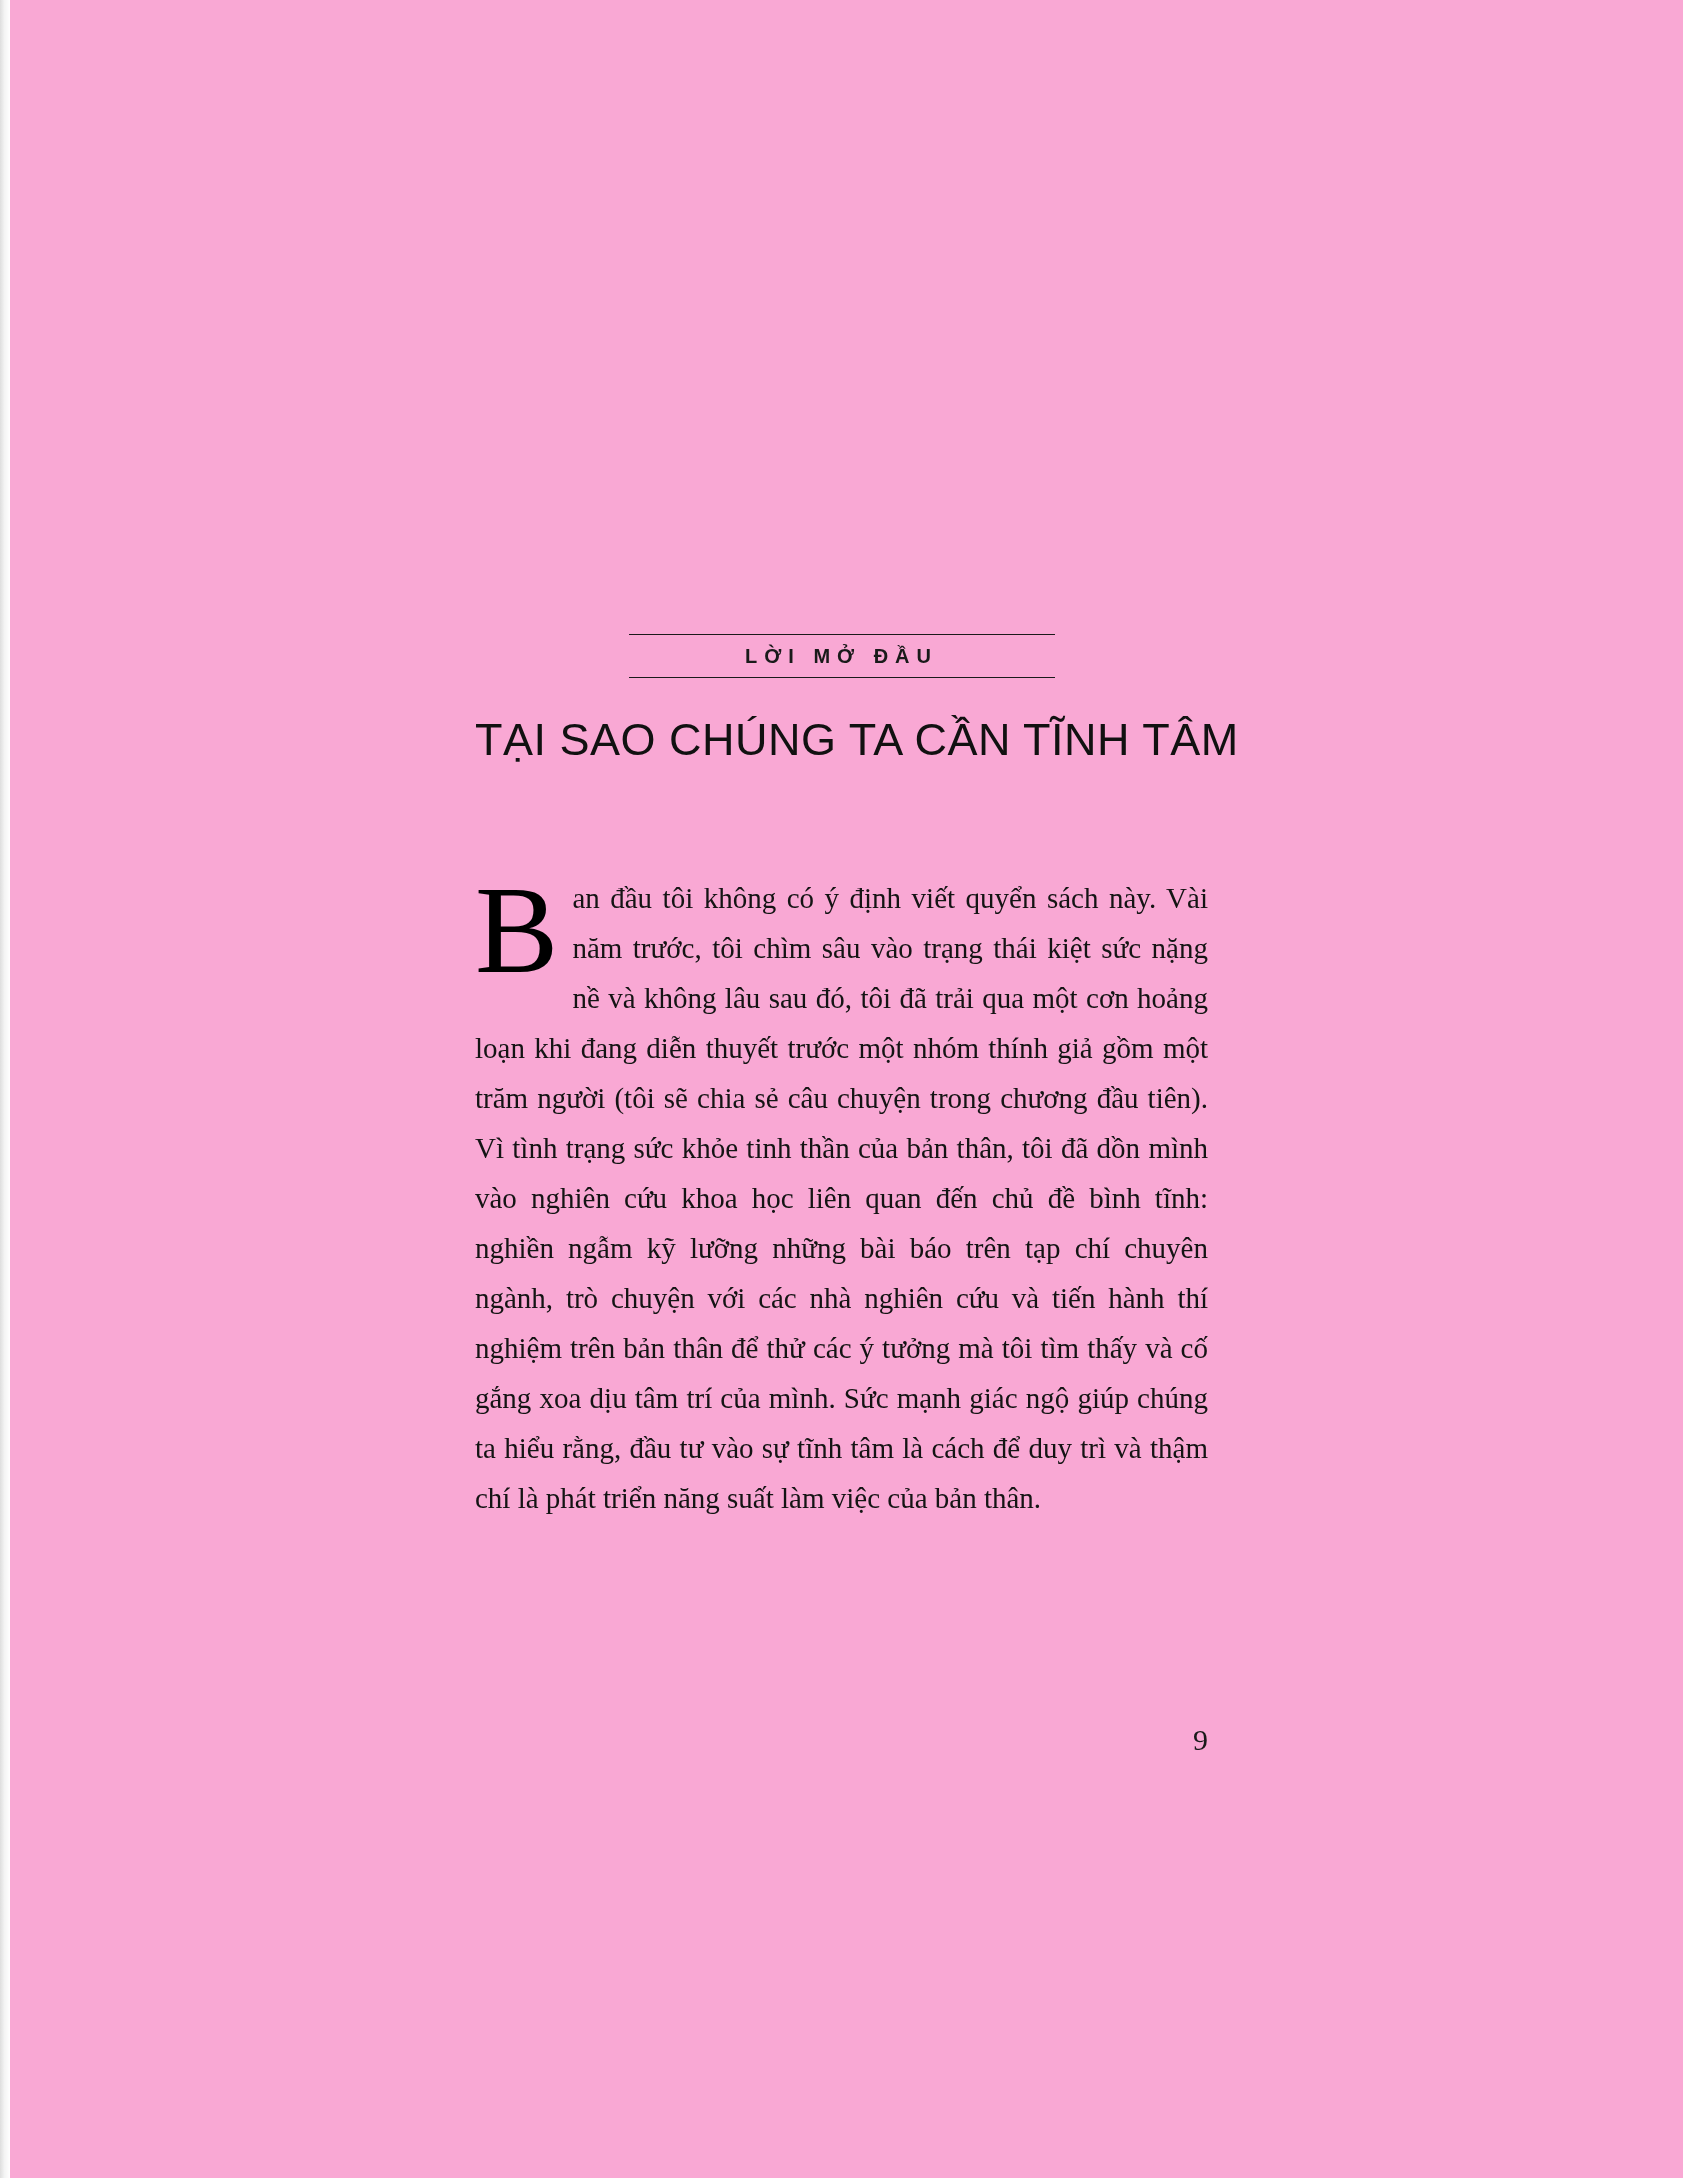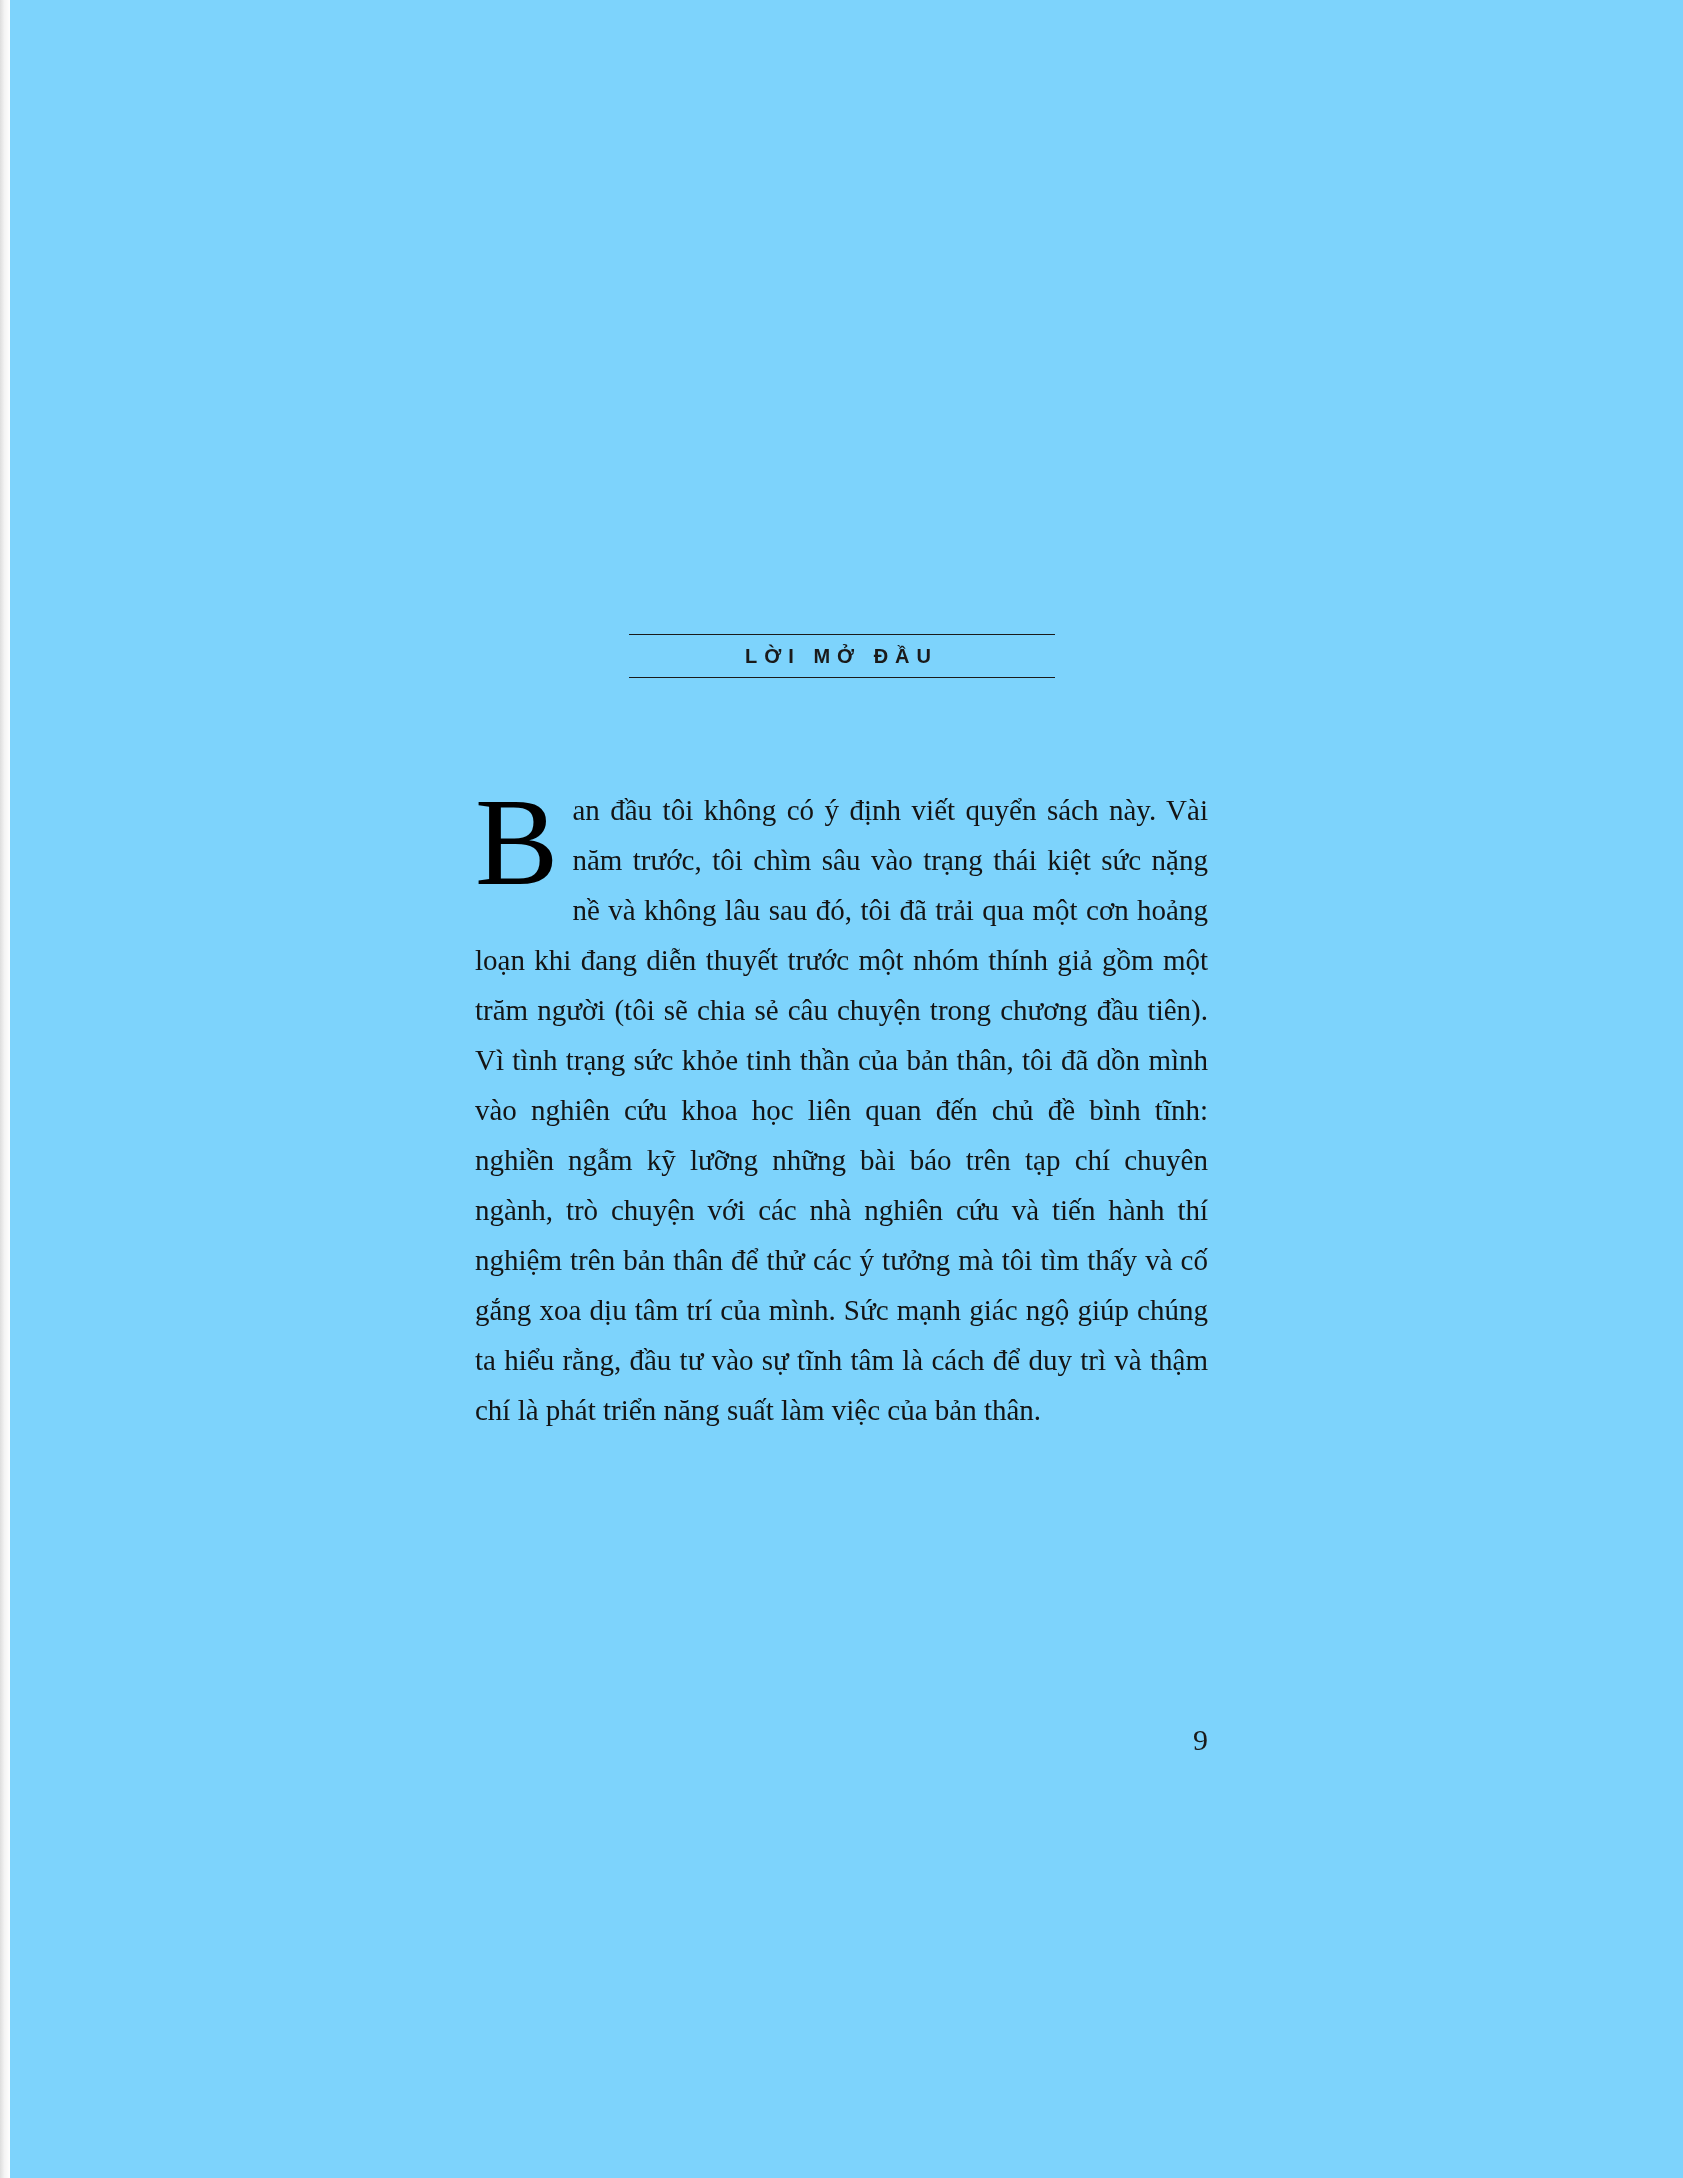--- a/index.html
+++ b/index.html
@@ -13,21 +13,21 @@
     position: relative;
     font-family: "Liberation Serif", serif;
     color: #111111;
     overflow: hidden;
   }
 
   
   .page {
     position: absolute;
     inset: 0;
-    background: #7dd3fc;
+    background: #f9a8d4;
   }
 
   
   .gutter-shadow {
     position: absolute;
     left: 0;
     top: 0;
     width: 10px;
     height: 100%;
     background: linear-gradient(to right, #dedede 0%, #f4f4f4 45%, #ffffff 100%);
@@ -130,20 +130,21 @@
   <div class="gutter-shadow"></div>
 
   <div class="content">
 
     <div class="eyebrow-wrap">
       <div class="rule"></div>
       <div class="eyebrow">LỜI MỞ ĐẦU</div>
       <div class="rule-bottom"></div>
     </div>
 
+    <h1 class="chapter-title">TẠI SAO CHÚNG TA CẦN TĨNH TÂM</h1>
 
     <div class="body-block">
       <p class="body">
         <span class="dropcap">B</span><span>an đầu tôi không có ý định viết quyển sách này. Vài năm trước, tôi chìm sâu vào trạng thái kiệt sức nặng nề và không lâu sau đó, tôi đã trải qua một cơn hoảng loạn khi đang diễn thuyết trước một nhóm thính giả gồm một trăm người (tôi sẽ chia sẻ câu chuyện trong chương đầu tiên). Vì tình trạng sức khỏe tinh thần của bản thân, tôi đã dồn mình vào nghiên cứu khoa học liên quan đến chủ đề bình tĩnh: nghiền ngẫm kỹ lưỡng những bài báo trên tạp chí chuyên ngành, trò chuyện với các nhà nghiên cứu và tiến hành thí nghiệm trên bản thân để thử các ý tưởng mà tôi tìm thấy và cố gắng xoa dịu tâm trí của mình. Sức mạnh giác ngộ giúp chúng ta hiểu rằng, đầu tư vào sự tĩnh tâm là cách để duy trì và thậm chí là phát triển năng suất làm việc của bản thân.</span>
       </p>
     </div>
 
   </div>
 
   <div class="folio">9</div>

